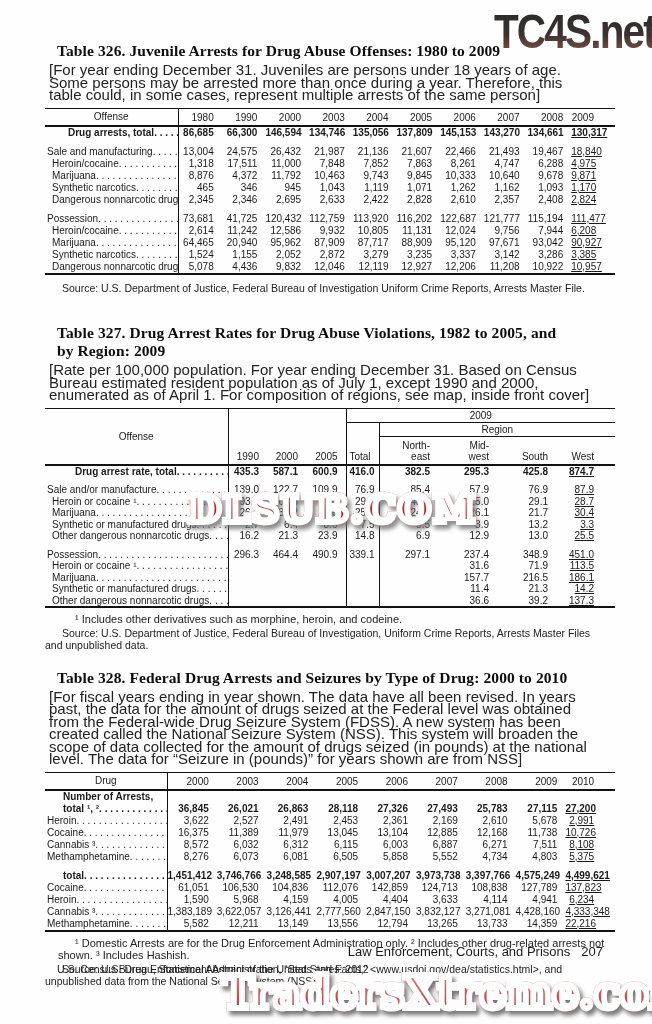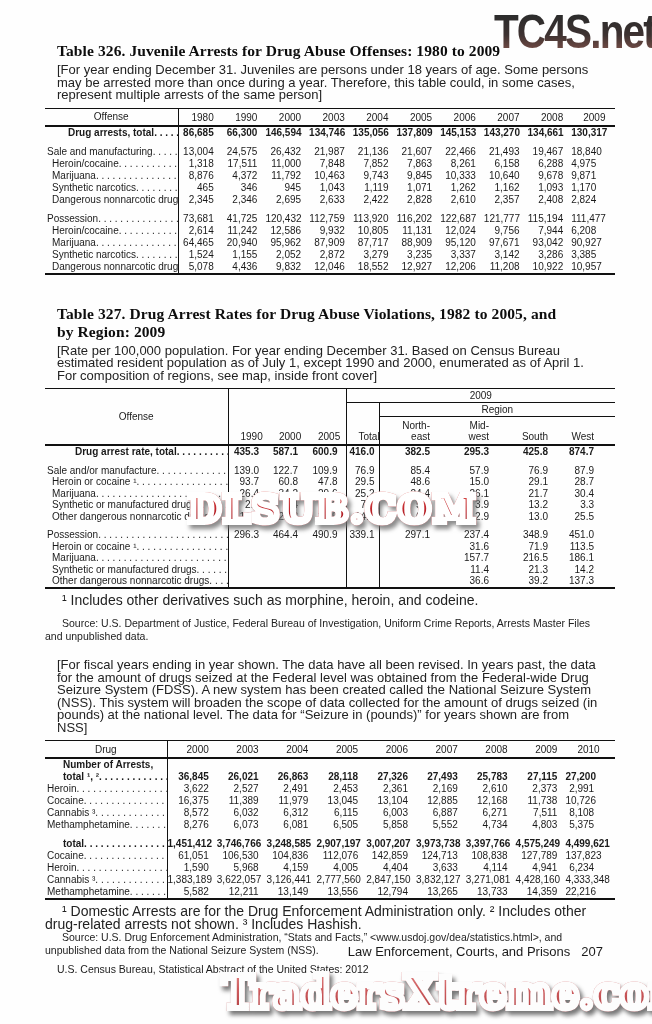--- a/index.html
+++ b/index.html
@@ -2,52 +2,52 @@
 <html><head>
 <meta charset="utf-8">
 <style>
   html,body{margin:0;padding:0;background:#ffffff;}
   .page{position:relative;width:652px;height:1024px;background:#fefefe;overflow:hidden;
         font-family:"Liberation Sans",sans-serif;color:#1a1a1a;}
   .content{position:absolute;left:45px;top:42px;width:570px;}
   .title{font-family:"Liberation Serif",serif;font-weight:bold;font-size:15.5px;line-height:18px;
          margin:0 0 4px 12px;white-space:nowrap;letter-spacing:.1px;color:#0d0d0d;}
   .title.wrap2{white-space:normal;width:545px;}
-  .note{font-size:13px;line-height:12.5px;margin:0 0 6px 12px;width:545px;color:#222;}
+  .note{font-size:15px;line-height:12.5px;margin:0 0 6px 4px;width:545px;color:#222;}
   .src{font-size:10.5px;line-height:12.5px;margin:7px 0 0 0;text-indent:17px;width:562px;color:#222;}
   .gap1{height:30px;} .gap2{height:17px;}
 
   table.tbl{border-collapse:collapse;table-layout:fixed;width:570px;
             border-top:1.5px solid #111;border-bottom:2.5px solid #111;}
   .tbl th{font-weight:normal;font-size:10px;}
   .tbl thead tr:last-child th{border-bottom:2.5px solid #111;}
   .tbl th.oh{border-right:1px solid #111;border-bottom:2.5px solid #111;
              text-align:center;vertical-align:middle;padding:2px 0;}
-  .tbl th.yh{text-align:right;vertical-align:bottom;padding:3px 8px 2px 12px;line-height:11px;}
+  .tbl th.yh{text-align:right;vertical-align:bottom;padding:3px 8px 2px 0;line-height:11px;}
   .tbl th.yh.last{padding-right:21px;}
   .tbl th.e{padding:0;}
   .tbl th.spn{border-bottom:1px solid #111;text-align:center;padding:1px 0;}
   .bl{border-left:1px solid #111;}
   .tbl td{font-size:10px;height:12px;line-height:12px;padding:0;vertical-align:bottom;}
   .t327 td{height:11.5px;line-height:11.5px;}
   .tbl td.lblc{border-right:1px solid #111;}
   .tbl td.num{text-align:right;padding-right:8px;}
-  .tbl td.num.last{padding-right:21px;}
+  .tbl td.num.last{padding-right:21px;text-decoration:underline;}
   .tbl td.num.tight{padding-right:4px;}
   .lw{display:flex;overflow:hidden;white-space:nowrap;padding-left:2px;align-items:flex-end;}
   .r-sub .lw{padding-left:7px;}
   .t326 .r-total .lw{padding-left:23px;}
   .t327 .r-total .lw{padding-left:30px;}
   .t328 .r-total .lw{padding-left:18px;}
   .lw.lt2{padding-left:8px;font-weight:bold;}
   .ld{flex:1;overflow:hidden;}
   .ld::after{content:" . . . . . . . . . . . . . . . . . . . . . . . . . . . . . . . . . . . . . . . . . . . . . . . . . . . . . . . . . . . .";}
   .r-total td{font-weight:bold;}
   tr.sp td{height:7px;}
-  .fnote{font-size:14px;line-height:12.5px;margin:5px 0 0 0;text-indent:17px;width:566px;color:#222;}
+  .fnote{font-size:11px;line-height:12.5px;margin:5px 0 0 13px;text-indent:17px;width:566px;color:#222;}
 
   .footer-right{position:absolute;top:944px;left:55px;width:548px;text-align:right;font-size:13px;color:#1a1a1a;}
   .footer-right .pgnum{margin-left:11px;}
   .footer-left{position:absolute;top:963px;left:57px;font-size:10.5px;color:#1a1a1a;}
 
   .wm{position:absolute;font-weight:bold;white-space:nowrap;pointer-events:none;z-index:5;}
   .wm-top{top:4px;right:-3px;font-family:"Liberation Sans",sans-serif;font-size:45px;letter-spacing:-2px;
           transform:scale(.9,1.08);transform-origin:top right;
           background:linear-gradient(180deg,#2c2c2c 20%,#3d3231 55%,#84544c 90%);
           -webkit-background-clip:text;background-clip:text;color:transparent;}
@@ -160,21 +160,21 @@
                   <span class="ld"></span>
                 </div>
               </td>
               <td class="num">1,318</td>
               <td class="num">17,511</td>
               <td class="num">11,000</td>
               <td class="num">7,848</td>
               <td class="num">7,852</td>
               <td class="num">7,863</td>
               <td class="num">8,261</td>
-              <td class="num">6,158</td>
+              <td class="num">4,747</td>
               <td class="num">6,288</td>
               <td class="num last">4,975</td>
             </tr>
             <tr class="r-sub">
               <td class="lblc">
                 <div class="lw">
                   <span class="lt">Marijuana</span>
                   <span class="ld"></span>
                 </div>
               </td>
@@ -314,29 +314,30 @@
               <td class="lblc">
                 <div class="lw">
                   <span class="lt">Dangerous nonnarcotic drugs</span>
                   <span class="ld"></span>
                 </div>
               </td>
               <td class="num">5,078</td>
               <td class="num">4,436</td>
               <td class="num">9,832</td>
               <td class="num">12,046</td>
-              <td class="num">18,552</td>
+              <td class="num">12,119</td>
               <td class="num">12,927</td>
               <td class="num">12,206</td>
               <td class="num">11,208</td>
               <td class="num">10,922</td>
               <td class="num last">10,957</td>
             </tr>
           </tbody>
         </table>
+      <p class="src">Source: U.S. Department of Justice, Federal Bureau of Investigation Uniform Crime Reports, Arrests Master File.</p>
     </section>
 
     <div class="gap1"></div>
 
     <section>
       <h2 class="title wrap2"><span>Table 327. Drug Arrest Rates for Drug Abuse Violations, 1982 to 2005, and</span><br><span>by Region: 2009</span></h2>
       <p class="note">[Rate per 100,000 population. For year ending December 31. Based on Census Bureau estimated resident population as of July 1, except 1990 and 2000, enumerated as of April 1. For composition of regions, see map, inside front cover]</p>
       <table class="tbl t327" id="t327">
           <colgroup>
             <col style="width:183px">
@@ -566,26 +567,27 @@
               <td class="num"></td>
               <td class="num bl tight"></td>
               <td class="num bl"></td>
               <td class="num">36.6</td>
               <td class="num">39.2</td>
               <td class="num last">137.3</td>
             </tr>
           </tbody>
         </table>
       <p class="fnote">¹ Includes other derivatives such as morphine, heroin, and codeine.</p>
-      <p class="src" style="margin-top:11px">Source: U.S. Department of Justice, Federal Bureau of Investigation, Uniform Crime Reports, Arrests Master Files and unpublished data.</p>
+      <p class="src" style="margin-top:1px">Source: U.S. Department of Justice, Federal Bureau of Investigation, Uniform Crime Reports, Arrests Master Files and unpublished data.</p>
     </section>
 
     <div class="gap2"></div>
 
     <section>
+      <h2 class="title">Table 328. Federal Drug Arrests and Seizures by Type of Drug: 2000 to 2010</h2>
       <p class="note">[For fiscal years ending in year shown. The data have all been revised. In years past, the data for the amount of drugs seized at the Federal level was obtained from the Federal-wide Drug Seizure System (FDSS). A new system has been created called the National Seizure System (NSS). This system will broaden the scope of data collected for the amount of drugs seized (in pounds) at the national level. The data for “Seizure in (pounds)” for years shown are from NSS]</p>
       <table class="tbl t328" id="t328">
           <colgroup>
             <col style="width:122px">
             <col style="width:49.8px">
             <col style="width:49.8px">
             <col style="width:49.8px">
             <col style="width:49.8px">
             <col style="width:49.8px">
             <col style="width:49.8px">
@@ -646,21 +648,21 @@
                   <span class="ld"></span>
                 </div>
               </td>
               <td class="num">3,622</td>
               <td class="num">2,527</td>
               <td class="num">2,491</td>
               <td class="num">2,453</td>
               <td class="num">2,361</td>
               <td class="num">2,169</td>
               <td class="num">2,610</td>
-              <td class="num">2,373</td>
+              <td class="num">5,678</td>
               <td class="num last">2,991</td>
             </tr>
             <tr class="r-group">
               <td class="lblc">
                 <div class="lw">
                   <span class="lt">Cocaine</span>
                   <span class="ld"></span>
                 </div>
               </td>
               <td class="num">16,375</td>

